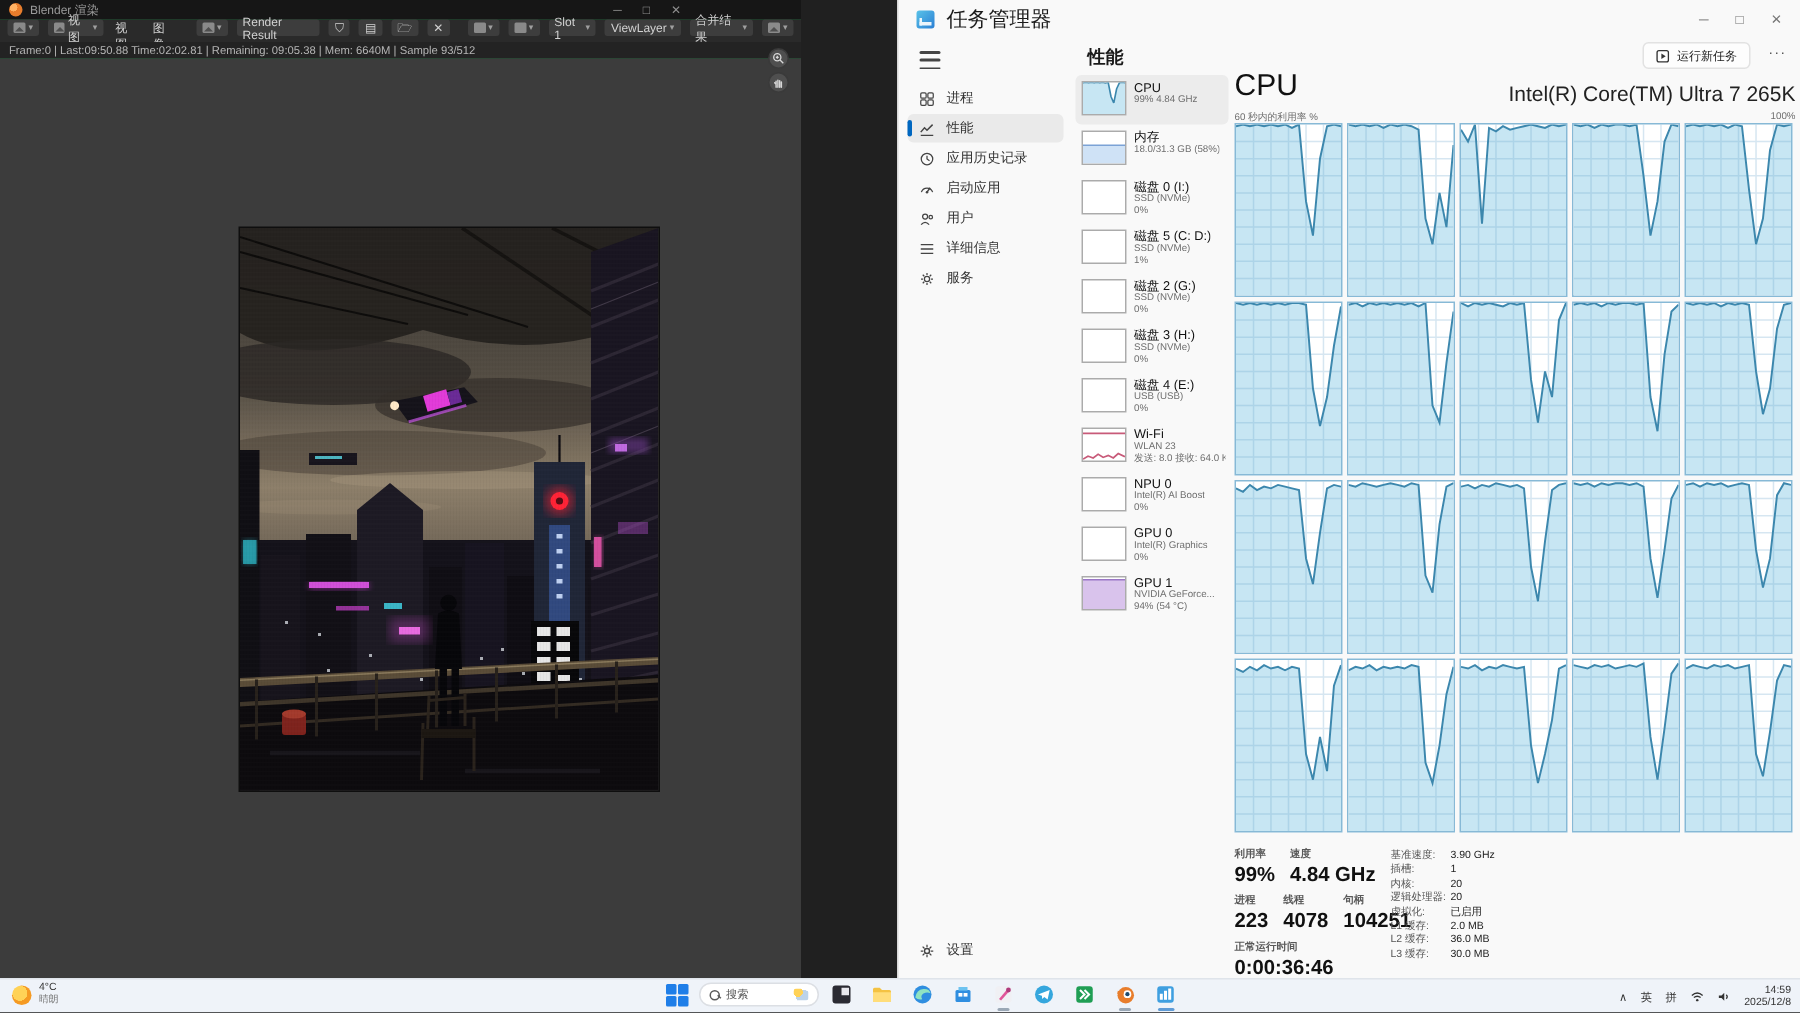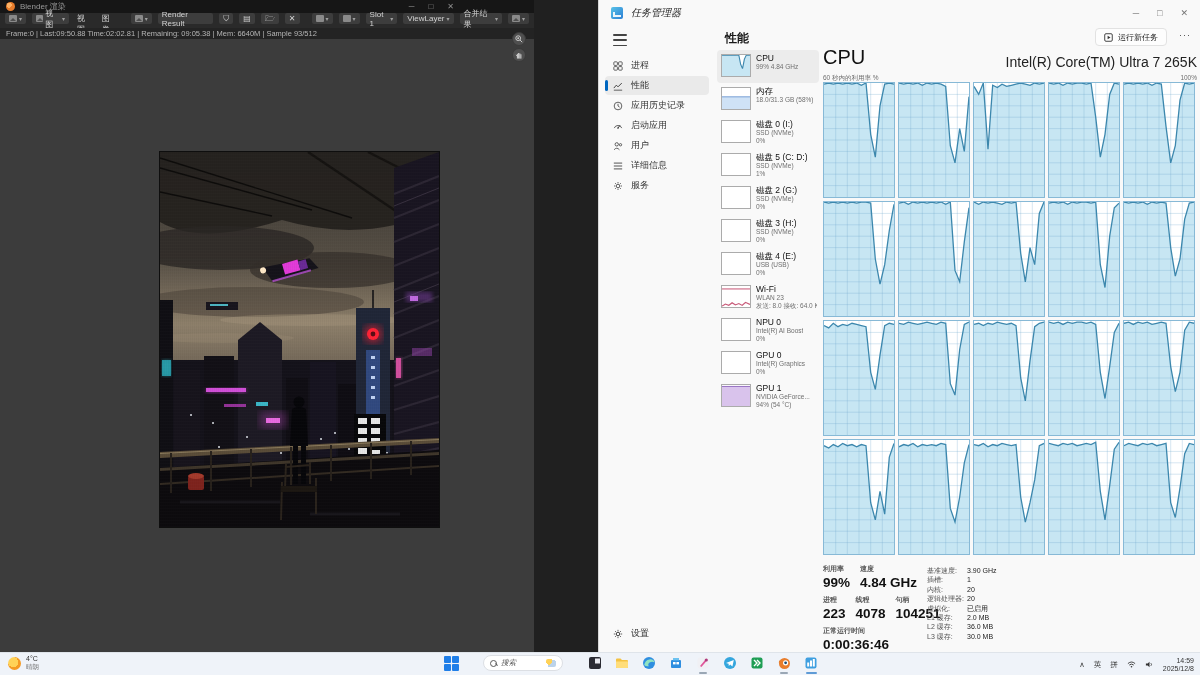--- a/index.html
+++ b/index.html
@@ -43,21 +43,21 @@
   
   .tm { position:absolute; left:598px; top:0; width:602px; height:652px; background:#f9f9f9;
     border-left:1px solid #d8d8d8; color:#1a1a1a; }
   .tm-titlebar { position:absolute; left:0; top:0; width:100%; height:26px; display:flex;
     align-items:center; padding:0 12px; gap:8px; }
   .tm-app-icon { width:12px; height:12px; border-radius:2px;
     background:linear-gradient(135deg,#59c2e8,#2b7fd4); position:relative; }
   .tm-app-icon::after { content:""; position:absolute; left:2px; bottom:2px; width:8px; height:5px;
     background:linear-gradient(0deg,#ffffff 0 2px, transparent 2px),
                linear-gradient(90deg,#fff 0 2px, transparent 2px); opacity:.9; }
-  .tm-title { font-size:10px; color:#1b1b1b; flex:1;font-style:italic; }
+  .tm-title { font-size:14px; color:#1b1b1b; flex:1; }
   .tm-winctrl { display:flex; gap:18px; color:#767676; font-size:9px; }
   .tm-side { position:absolute; left:0; top:26px; width:116px; height:626px; padding:4px 6px; }
   .hamburger { width:14px; height:12px; margin:4px 0 10px 8px; display:flex; flex-direction:column;
     justify-content:space-between; }
   .hamburger i { display:block; height:1.5px; background:#444; border-radius:1px; }
   .side-item { position:relative; height:19px; display:flex; align-items:center; gap:8px;
     padding:0 8px; border-radius:4px; margin-bottom:1px; font-size:9px; color:#333; }
   .side-item svg { width:10px; height:10px; flex:none; }
   .side-item.selected { background:#eaeaea; }
   .side-item.selected::before { content:""; position:absolute; left:0; top:4px; width:3px; height:11px;
@@ -102,21 +102,21 @@
   .detail-row .dv { color:#222; }
 
   
   .taskbar { position:absolute; left:0; top:652px; width:1200px; height:23px;
     background:#eff3f9; border-top:1px solid #dfe4ea; }
   .tb-weather { position:absolute; left:8px; top:2px; display:flex; align-items:center; gap:5px; }
   .tb-sun { width:13px; height:13px; border-radius:50%;
     background:radial-gradient(circle at 40% 40%, #ffd257 0 45%, #f59a23 46% 100%); }
   .tb-wx-t { font-size:7px; color:#333; line-height:8px; }
   .tb-wx-d { font-size:6.5px; color:#777; line-height:8px; }
-  .tb-center { position:absolute; left:443px; top:2px; display:flex; align-items:center; gap:24px;font-style:italic; }
+  .tb-center { position:absolute; left:443px; top:2px; display:flex; align-items:center; gap:7px; }
   .start-btn { width:15px; height:15px; display:grid; grid-template-columns:7px 7px; gap:1px;
     padding-top:0; }
   .start-btn i { display:block; width:7px; height:7px; background:#1f7ee8; border-radius:1px; }
   .search-pill { width:80px; height:16px; background:#ffffff; border:1px solid #dcdfe4;
     border-radius:9px; display:flex; align-items:center; gap:4px; padding:0 6px; }
   .search-pill .mag { width:7px; height:7px; position:relative; }
   .search-pill .mag::before { content:""; position:absolute; left:0; top:0; width:5px; height:5px;
     border:1px solid #5a5a5a; border-radius:50%; }
   .search-pill .mag::after { content:""; position:absolute; left:4.5px; top:4.5px; width:3px; height:1px;
     background:#5a5a5a; transform:rotate(45deg); }

